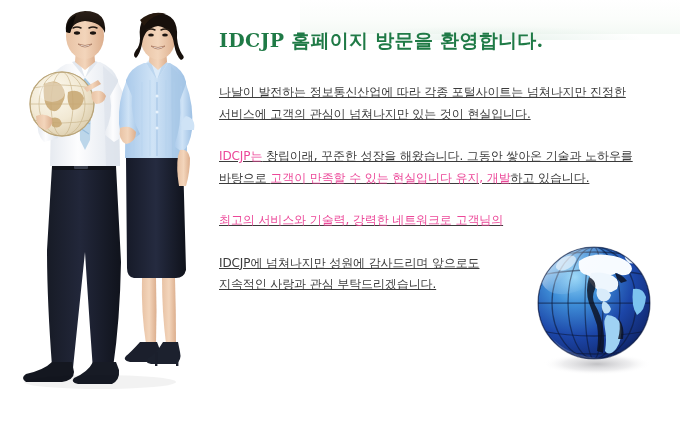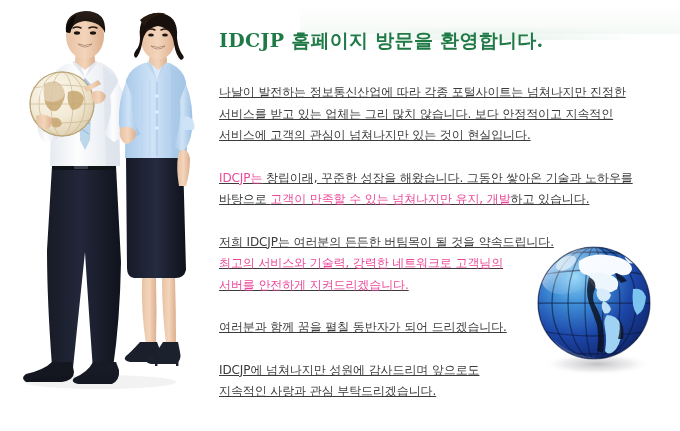--- a/index.html
+++ b/index.html
@@ -252,34 +252,28 @@
 
       <ellipse cx="100" cy="382" rx="76" ry="7" fill="#000000" opacity="0.05"></ellipse>
     </svg>
   </div>
 
   <div class="content">
     <h1 class="title">IDCJP 홈페이지 방문을 환영합니다.</h1>
     <div id="paragraphs">
         <p class="para">
           <span class="line"><span>나날이 발전하는 정보통신산업에 따라 각종 포털사이트는 넘쳐나지만 진정한</span></span>
-          <span class="line"><span>서비스를 받고 있는 업체는 그리 많치 않습니다. 보다 안정적이고 지속적인</span></span>
           <span class="line"><span>서비스에 고객의 관심이 넘쳐나지만 있는 것이 현실입니다.</span></span>
         </p>
         <p class="para">
           <span class="line"><span class="accent">IDCJP는</span><span> 창립이래, 꾸준한 성장을 해왔습니다. 그동안 쌓아온 기술과 노하우를</span></span>
-          <span class="line"><span>바탕으로 </span><span class="accent">고객이 만족할 수 있는 넘쳐나지만 유지, 개발</span><span>하고 있습니다.</span></span>
+          <span class="line"><span>바탕으로 </span><span class="accent">고객이 만족할 수 있는 현실입니다 유지, 개발</span><span>하고 있습니다.</span></span>
         </p>
         <p class="para">
-          <span class="line"><span>저희 IDCJP는 여러분의 든든한 버팀목이 될 것을 약속드립니다.</span></span>
           <span class="line"><span class="accent">최고의 서비스와 기술력, 강력한 네트워크로 고객님의</span></span>
-          <span class="line"><span class="accent">서버를 안전하게 지켜드리겠습니다.</span></span>
-        </p>
-        <p class="para">
-          <span class="line"><span>여러분과 함께 꿈을 펼칠 동반자가 되어 드리겠습니다.</span></span>
         </p>
         <p class="para">
           <span class="line"><span>IDCJP에 넘쳐나지만 성원에 감사드리며 앞으로도</span></span>
           <span class="line"><span>지속적인 사랑과 관심 부탁드리겠습니다.</span></span>
         </p>
       </div>
   </div>
 
   <div class="globe">
     <svg width="126" height="135" viewBox="0 0 126 135" xmlns="http://www.w3.org/2000/svg">

